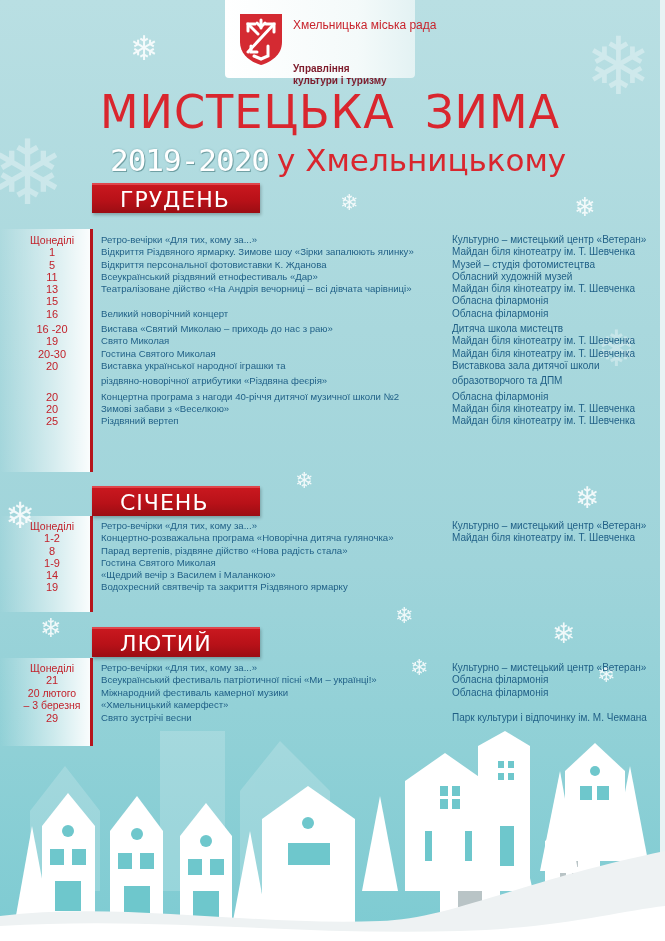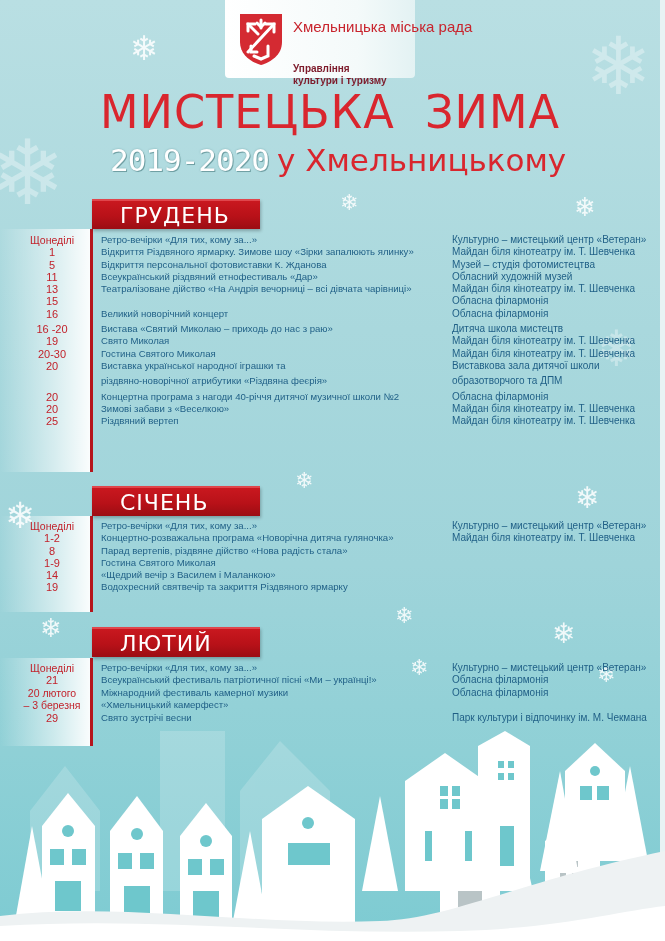--- a/index.html
+++ b/index.html
@@ -10,21 +10,21 @@
     background:linear-gradient(180deg,#b9dfe3 0%,#a9d8dd 35%,#9fd4da 60%,#8fd0d6 80%,#7dcbd2 100%);
   }
   .right-edge{position:absolute;right:0;top:0;width:5px;height:941px;background:#e8f3f4;}
   
   .logo-box{
     position:absolute;left:225px;top:0;width:190px;height:78px;
     background:linear-gradient(90deg,#ffffff 0%,#f4fafa 70%,#e3f2f3 100%);
     border-radius:0 0 4px 4px;
   }
   .logo-shield{position:absolute;left:13px;top:12px;width:46px;height:54px;}
-  .logo-line1{position:absolute;left:68px;top:18px;font-size:15px;color:#c8242d;white-space:nowrap;font-family:"Liberation Sans",sans-serif;}
+  .logo-line1{position:absolute;left:68px;top:18px;font-size:12px;color:#c8242d;white-space:nowrap;font-family:"Liberation Sans",sans-serif;}
   .logo-line2,.logo-line3{position:absolute;left:68px;font-size:10px;color:#7d1b2b;font-weight:bold;white-space:nowrap;font-family:"Liberation Sans",sans-serif;margin-top:32px;}
   .logo-line2{top:31px;}
   .logo-line3{top:43px;}
 
   .title1{
     position:absolute;left:0;width:660px;top:84px;text-align:center;
     font-family:"DejaVu Sans",sans-serif;font-size:47px;color:#d9262e;letter-spacing:1px;
     font-weight:normal;transform:scaleX(0.95);
   }
   .title2{position:absolute;top:142px;left:110px;white-space:nowrap;font-size:31px;}
@@ -96,21 +96,21 @@
   <div class="logo-line2">Управління</div>
   <div class="logo-line3">культури і туризму</div>
 </div>
 
 <div class="title1" style="white-space:pre;">МИСТЕЦЬКА  ЗИМА</div>
 <div class="title2">
   <span class="yr">2019-2020</span><span class="city">у Хмельницькому</span>
 </div>
 
 <div class="date-col" style="top:229px;height:243px;"></div>
-<div class="month-banner" style="top:199px;">
+<div class="month-banner" style="top:183px;">
   <span>ГРУДЕНЬ</span>
 </div>
 <div class="rows" style="top:234px;">
   <div class="row">
       <span class="d wk">Щонеділі</span>
       <span class="e">Ретро-вечірки «Для тих, кому за...»</span>
       <span class="p">Культурно – мистецький центр «Ветеран»</span>
     </div>
   <div class="row">
       <span class="d">1</span>

